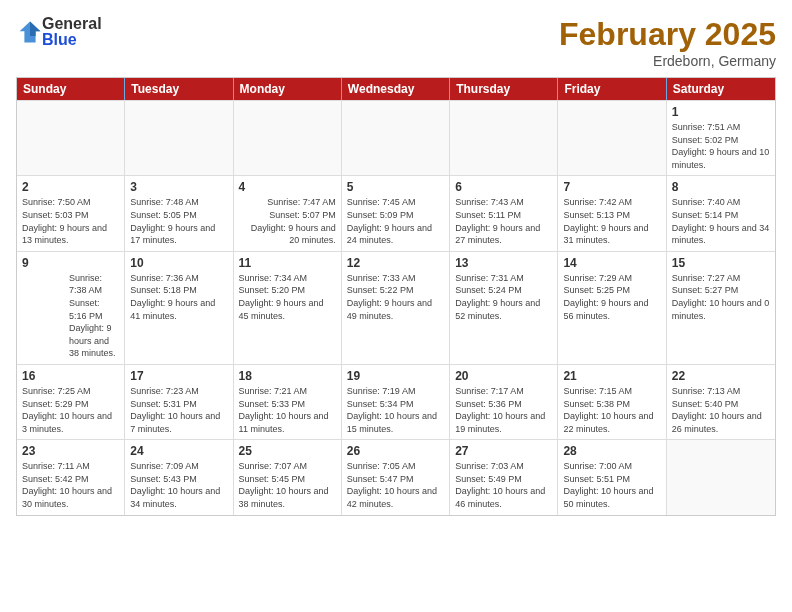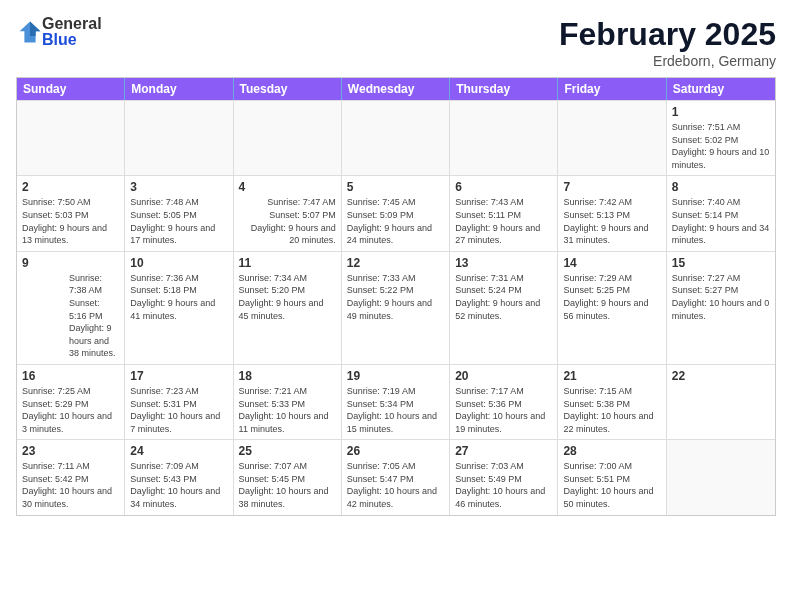--- a/index.html
+++ b/index.html
@@ -46,36 +46,36 @@
       width: 24px;
       height: 24px;
       margin-left: 2px;
     }
     .title-block {
       text-align: right;
     }
     .month-title {
       font-size: 32px;
       font-weight: bold;
-      color: #0f172a;
+      color: #a16207;
     }
     .location {
       font-size: 14px;
       color: #555;
     }
     .calendar {
       flex: 1;
       display: flex;
       flex-direction: column;
       border: 1px solid #ccc;
     }
     .cal-header-row {
       display: grid;
       grid-template-columns: repeat(7, 1fr);
-      background: #8b5cf6;
+      background: #b91c1c;
     }
     .cal-header-cell {
       color: #fff;
       font-size: 12px;
       font-weight: bold;
       padding: 4px 6px;
       border-right: 1px solid #6aaae0;
     }
     .cal-header-cell:last-child {
       border-right: none;
@@ -135,22 +135,22 @@
     </div>
     <div class="title-block">
       <div class="month-title">February 2025</div>
       <div class="location">Erdeborn, Germany</div>
     </div>
   </div>
 
   <div class="calendar">
     <div class="cal-header-row" id="cal-header">
         <div class="cal-header-cell">Sunday</div>
+        <div class="cal-header-cell">Tuesday</div>
         <div class="cal-header-cell">Monday</div>
-        <div class="cal-header-cell">Tuesday</div>
         <div class="cal-header-cell">Wednesday</div>
         <div class="cal-header-cell">Thursday</div>
         <div class="cal-header-cell">Friday</div>
         <div class="cal-header-cell">Saturday</div>
       </div>
     <div class="cal-body" id="cal-body">
         <div class="cal-row">
           <div class="cal-cell empty"></div>
           <div class="cal-cell empty"></div>
           <div class="cal-cell empty"></div>
@@ -284,20 +284,23 @@
 Daylight: 10 hours and 19 minutes.</div>
           </div>
           <div class="cal-cell">
             <span class="day-num">21</span>
             <div class="cell-text" style="white-space: pre-line;">Sunrise: 7:15 AM
 Sunset: 5:38 PM
 Daylight: 10 hours and 22 minutes.</div>
           </div>
           <div class="cal-cell">
             <span class="day-num">22</span>
+            <div class="cell-text" style="white-space: pre-line;">Sunrise: 7:13 AM
+Sunset: 5:40 PM
+Daylight: 10 hours and 26 minutes.</div>
           </div>
         </div>
         <div class="cal-row">
           <div class="cal-cell">
             <span class="day-num">23</span>
             <div class="cell-text" style="white-space: pre-line;">Sunrise: 7:11 AM
 Sunset: 5:42 PM
 Daylight: 10 hours and 30 minutes.</div>
           </div>
           <div class="cal-cell">

